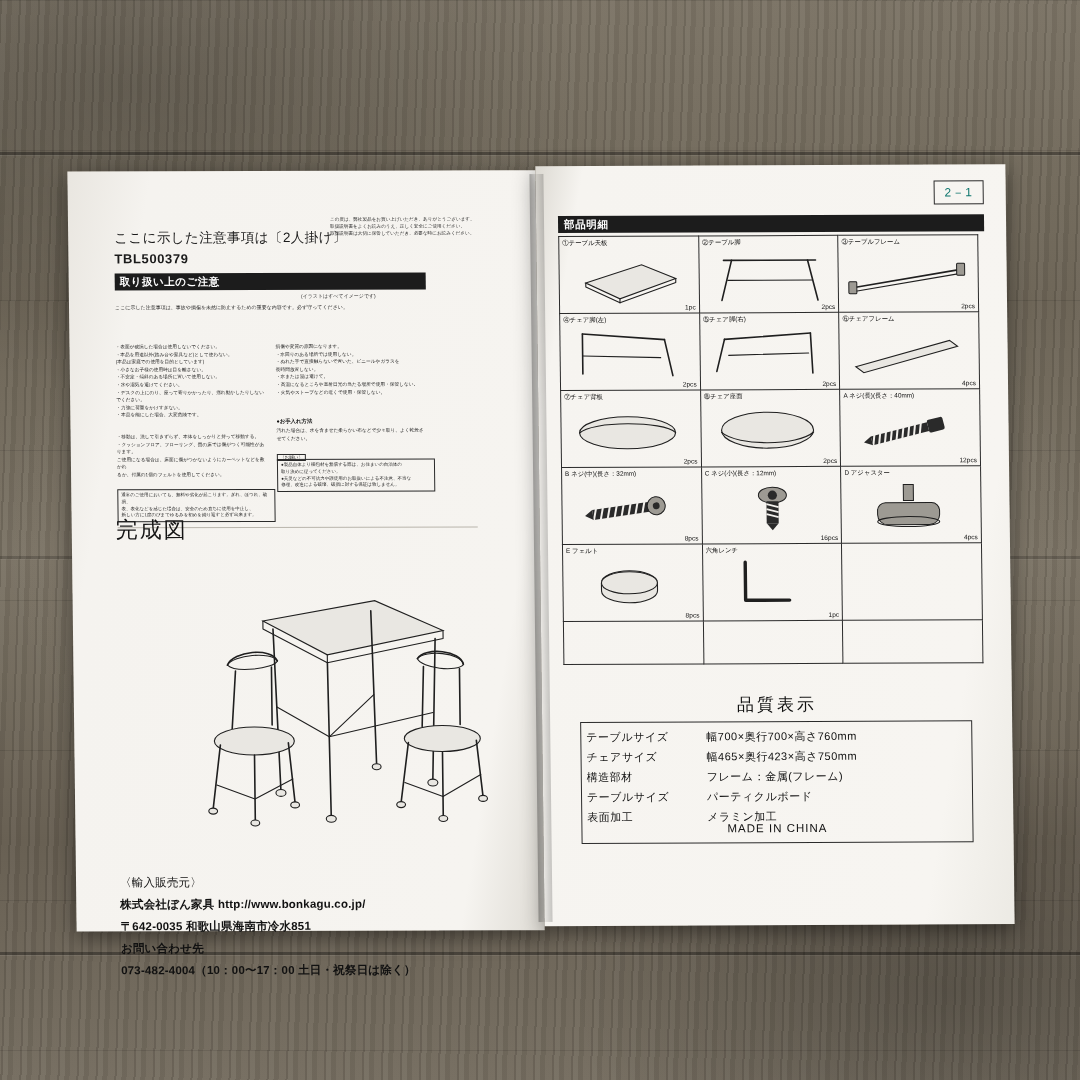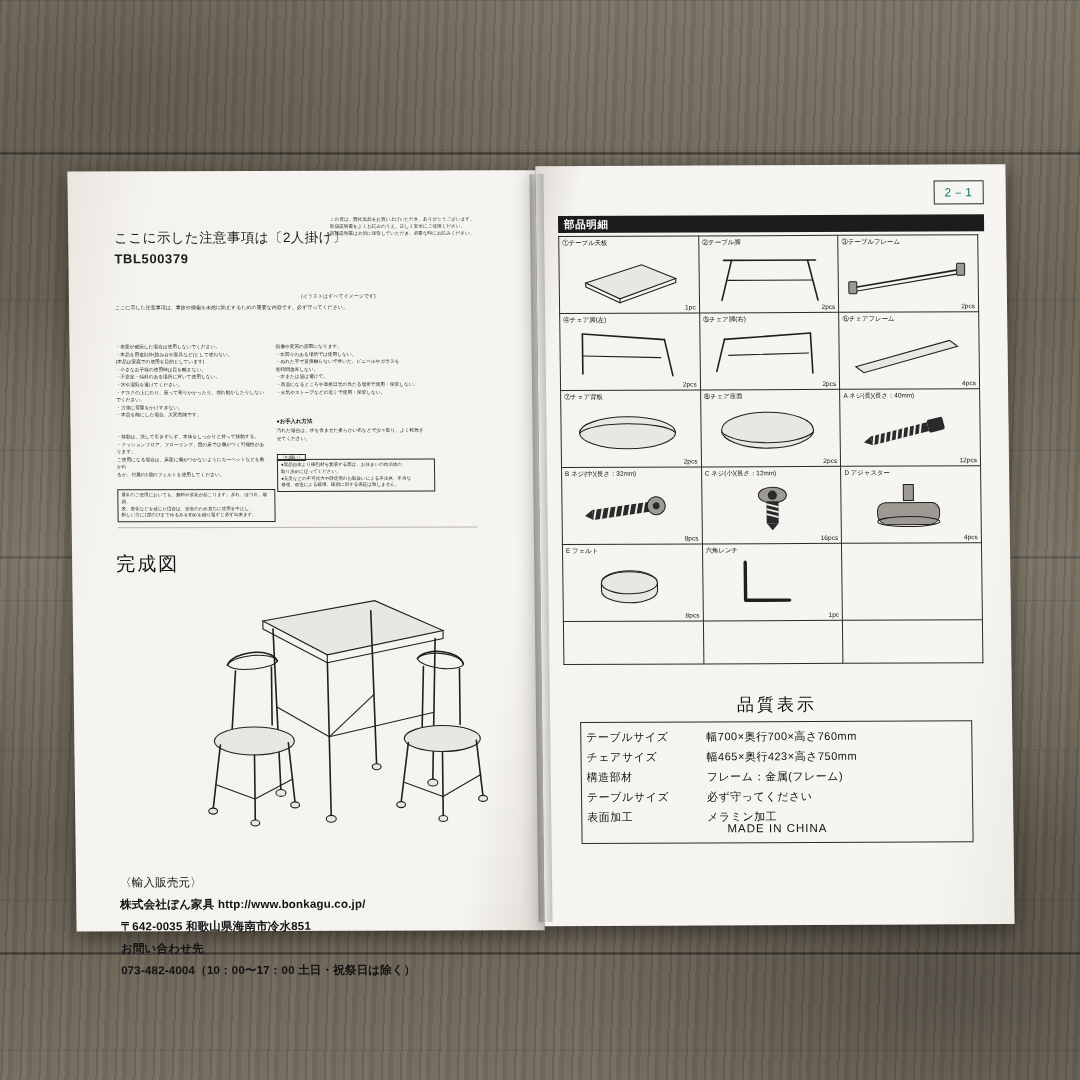--- a/index.html
+++ b/index.html
@@ -84,21 +84,21 @@
   .col-left{position:absolute;left:46px;top:172px;width:150px;font-size:4.7px;line-height:1.62;color:#222;}
   .col-right{position:absolute;left:206px;top:172px;width:150px;font-size:4.7px;line-height:1.62;color:#222;}
   .col-right2{position:absolute;left:206px;top:246px;width:150px;font-size:4.7px;line-height:1.62;color:#222;}
   .sub-bold{font-size:5.4px;font-weight:bold;color:#111;display:block;margin-bottom:1.5px;}
   .col-left2{position:absolute;left:46px;top:262px;width:150px;font-size:4.7px;line-height:1.62;color:#222;}
 
   .reqbox{position:absolute;left:206px;top:288px;width:150px;border:1px solid #2a2a2a;padding:2px 3px;font-size:4.5px;line-height:1.5;color:#222;}
   .reqlabel{position:absolute;left:206px;top:283px;background:#f6f4f0;font-size:4.6px;padding:0 2px;border:1px solid #2a2a2a;}
   .reqbox2{position:absolute;left:46px;top:318px;width:150px;border:1px solid #2a2a2a;padding:2px 3px;font-size:4.5px;line-height:1.5;color:#222;}
 
-  .l-kanseizu{position:absolute;left:44px;top:380px;font-size:19px;color:#141414;letter-spacing:2px;}
+  .l-kanseizu{position:absolute;left:44px;top:344px;font-size:22px;color:#141414;letter-spacing:2px;}
   .hr-thin{position:absolute;left:46px;top:356px;width:360px;height:1px;background:#b9b5ac;}
 
   #furniture{position:absolute;left:40px;top:396px;width:392px;height:290px;}
 
   .l-foot{position:absolute;left:44px;top:700px;width:400px;color:#111;}
   .l-foot .fl{font-size:11.5px;line-height:1.92;letter-spacing:.2px;white-space:nowrap;}
   .l-foot .fl.b{font-weight:bold;}
 
   
   .pagenum{
@@ -154,20 +154,21 @@
 
       <div class="l-title">ここに示した注意事項は〔2人掛け〕</div>
       <div class="l-code">TBL500379</div>
 
       <div class="l-note-box">
         <div>この度は、弊社製品をお買い上げいただき、ありがとうございます。</div>
         <div>取扱説明書をよくお読みのうえ、正しく安全にご使用ください。</div>
         <div>取扱説明書は大切に保管していただき、必要な時にお読みください。</div>
       </div>
 
+      <div class="blackbar">取り扱い上のご注意</div>
       <div class="l-imgnote">(イラストはすべてイメージです)</div>
       <div class="l-lead">ここに示した注意事項は、事故や損傷を未然に防止するための重要な内容です。必ず守ってください。</div>
 
 
       <div class="col-left">
         <div>・表面が破損した場合は使用しないでください。</div>
         <div>・本品を用途以外(踏み台や家具など)として使わない。</div>
         <div>(本品は家庭での使用を目的としています)</div>
         <div>・小さなお子様の使用時は目を離さない。</div>
         <div>・不安定・傾斜のある場所に置いて使用しない。</div>
@@ -505,21 +506,21 @@
           <tr>
             <td class="k">チェアサイズ</td>
             <td class="v">幅465×奥行423×高さ750mm</td>
           </tr>
           <tr>
             <td class="k">構造部材</td>
             <td class="v">フレーム：金属(フレーム)</td>
           </tr>
           <tr>
             <td class="k">テーブルサイズ</td>
-            <td class="v">必ず守ってください</td>
+            <td class="v">パーティクルボード</td>
           </tr>
           <tr>
             <td class="k">表面加工</td>
             <td class="v">メラミン加工</td>
           </tr>
         </tbody>
           </table>
         <div class="made">MADE IN CHINA</div>
       </div>
 

